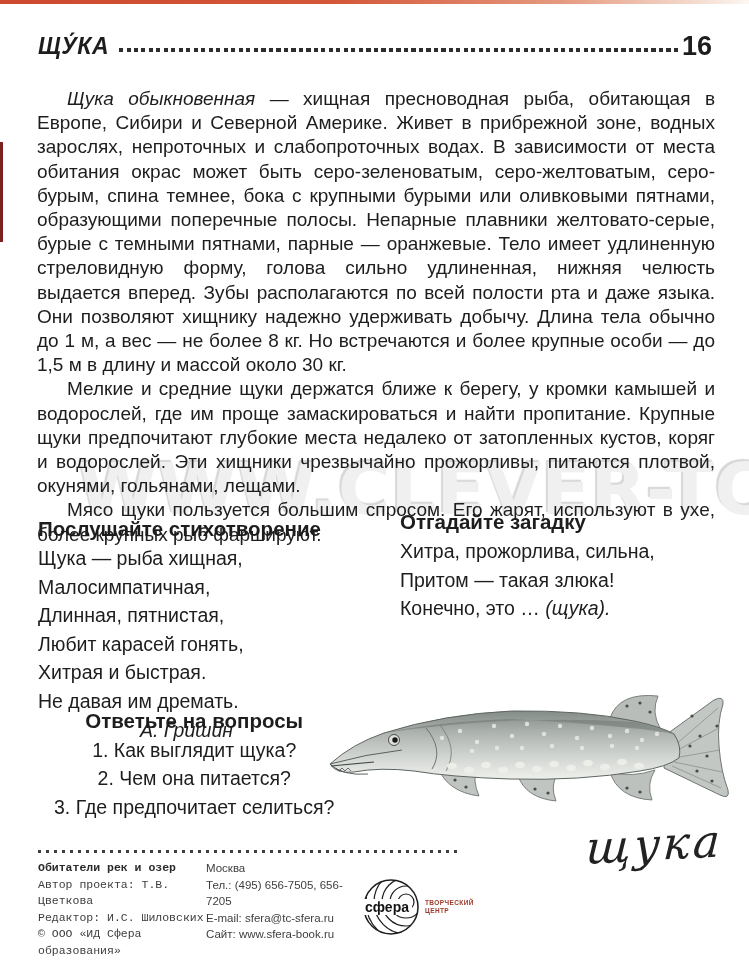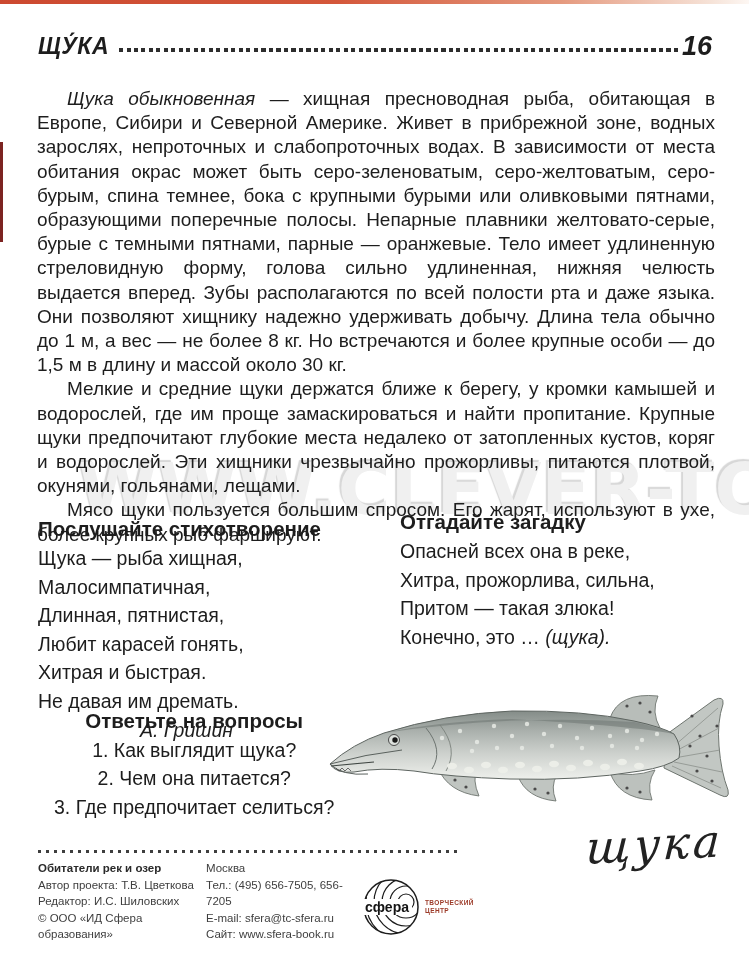--- a/index.html
+++ b/index.html
@@ -11,21 +11,21 @@
   
   .top-rule{position:absolute;top:0;left:0;width:749px;height:4px;
     background:linear-gradient(90deg,#cc4930 0%,#d4573a 45%,#e59a7f 75%,#f6e3d8 95%,#fdf7f3 100%);}
   .left-rule{position:absolute;top:142px;left:0;width:3px;height:100px;background:#7c2321;}
 
   
   .header{position:absolute;left:38px;top:33px;width:674px;display:flex;align-items:flex-end;}
   .title{font-size:23px;font-weight:bold;font-style:italic;letter-spacing:.5px;line-height:1;}
   .leader{flex:1;height:4px;margin:0 4px 6px 10px;
     background-image:repeating-linear-gradient(90deg,#2d2d2d 0 4px,transparent 4px 7.5px);}
-  .pageno{font-size:27px;font-weight:bold;font-style:italic;line-height:1;margin-bottom:-2px;}
+  .pageno{font-size:27px;font-weight:bold;line-height:1;margin-bottom:-2px;}
 
   
   .watermark{position:absolute;left:78px;top:447px;width:660px;z-index:1;
     font-family:"DejaVu Sans",sans-serif;font-weight:bold;font-size:72px;letter-spacing:0px;
     color:#f0f0f0;text-shadow:-2px -2px 1px #d7d7d7,2px 2px 1px #ffffff;
     white-space:nowrap;user-select:none;}
 
   
   .body-text{position:absolute;left:37px;top:87px;width:678px;z-index:2;
     font-size:19px;line-height:24.2px;text-align:justify;}
@@ -50,21 +50,21 @@
   
   .handwriting{position:absolute;left:586px;top:818px;z-index:2;
     font-family:"DejaVu Serif",serif;font-style:italic;font-size:45px;color:#222;
     transform:rotate(-3deg) skewX(-6deg);letter-spacing:3px;}
 
   
   .footer-rule{position:absolute;left:38px;top:850px;width:420px;height:3px;
     background-image:repeating-linear-gradient(90deg,#3e3e3e 0 3px,transparent 3px 8px);}
   .footer{position:absolute;left:38px;top:860px;display:flex;z-index:2;
     font-size:11.5px;line-height:16.5px;color:#3e3e3e;}
-  .f-col1{width:168px;}
+  .f-col1{width:168px;font-family:Liberation Mono, monospace;}
   .f-col2{width:152px;}
   .f-bold{font-weight:bold;color:#2a2a2a;}
   .logo-wrap{position:absolute;left:362px;top:878px;display:flex;align-items:center;z-index:2;}
   .logo-tagline{margin-left:5px;font-size:6.5px;line-height:8px;font-weight:bold;
     color:#9c3a28;letter-spacing:.4px;}
 </style>
 </head>
 <body>
 
 <div class="page">
@@ -92,21 +92,20 @@
     <div class="col-line">Малосимпатичная,</div>
     <div class="col-line">Длинная, пятнистая,</div>
     <div class="col-line">Любит карасей гонять,</div>
     <div class="col-line">Хитрая и быстрая.</div>
     <div class="col-line">Не давая им дремать.</div>
     <div class="poem-author">А. Гришин</div>
   </div>
 
   <div class="col riddle">
     <div class="col-heading">Отгадайте загадку</div>
-    <div class="col-line">Опасней всех она в реке,</div>
     <div class="col-line">Хитра, прожорлива, сильна,</div>
     <div class="col-line">Притом — такая злюка!</div>
     <div class="col-line"><span>Конечно, это … </span><span class="riddle-answer">(щука).</span></div>
   </div>
 
   <div class="questions">
     <div class="col-heading">Ответьте на вопросы</div>
     <div class="col-line">1. Как выглядит щука?</div>
     <div class="col-line">2. Чем она питается?</div>
     <div class="col-line">3. Где предпочитает селиться?</div>

